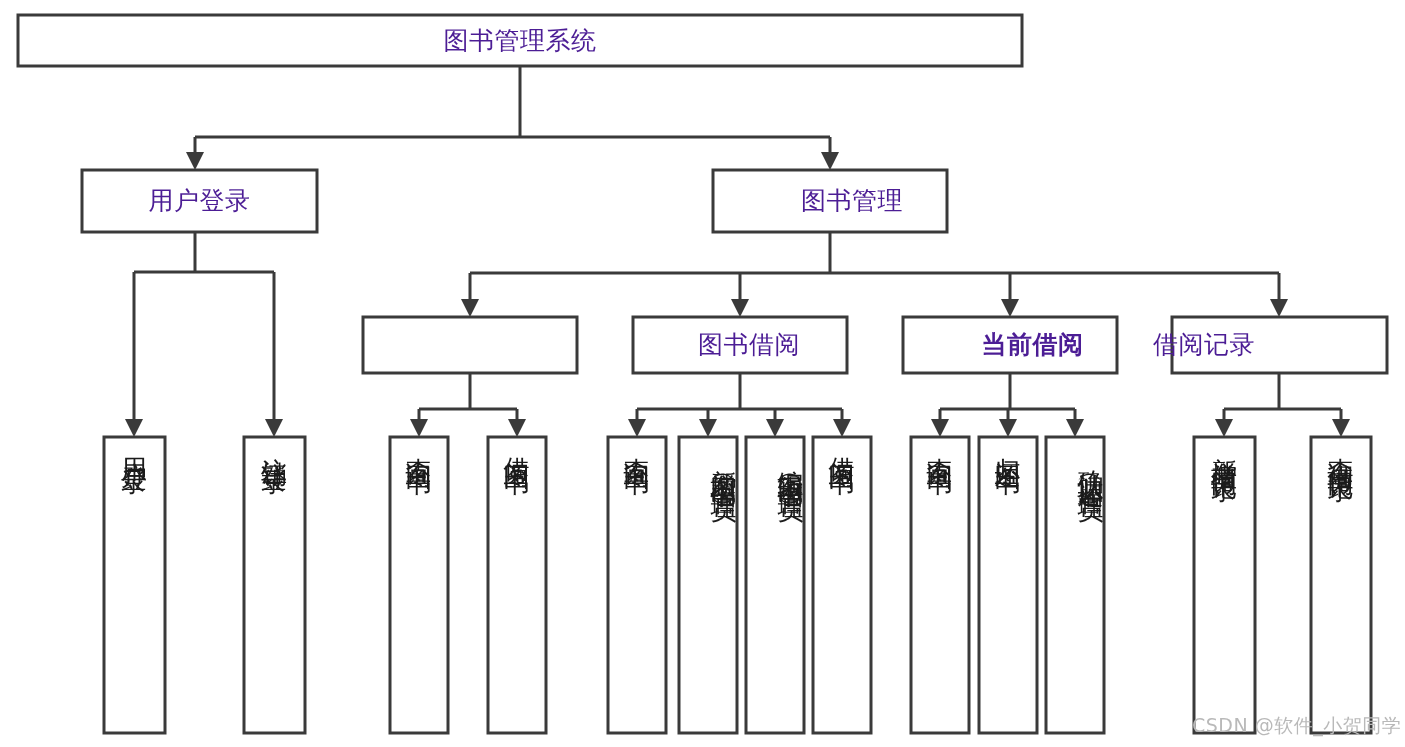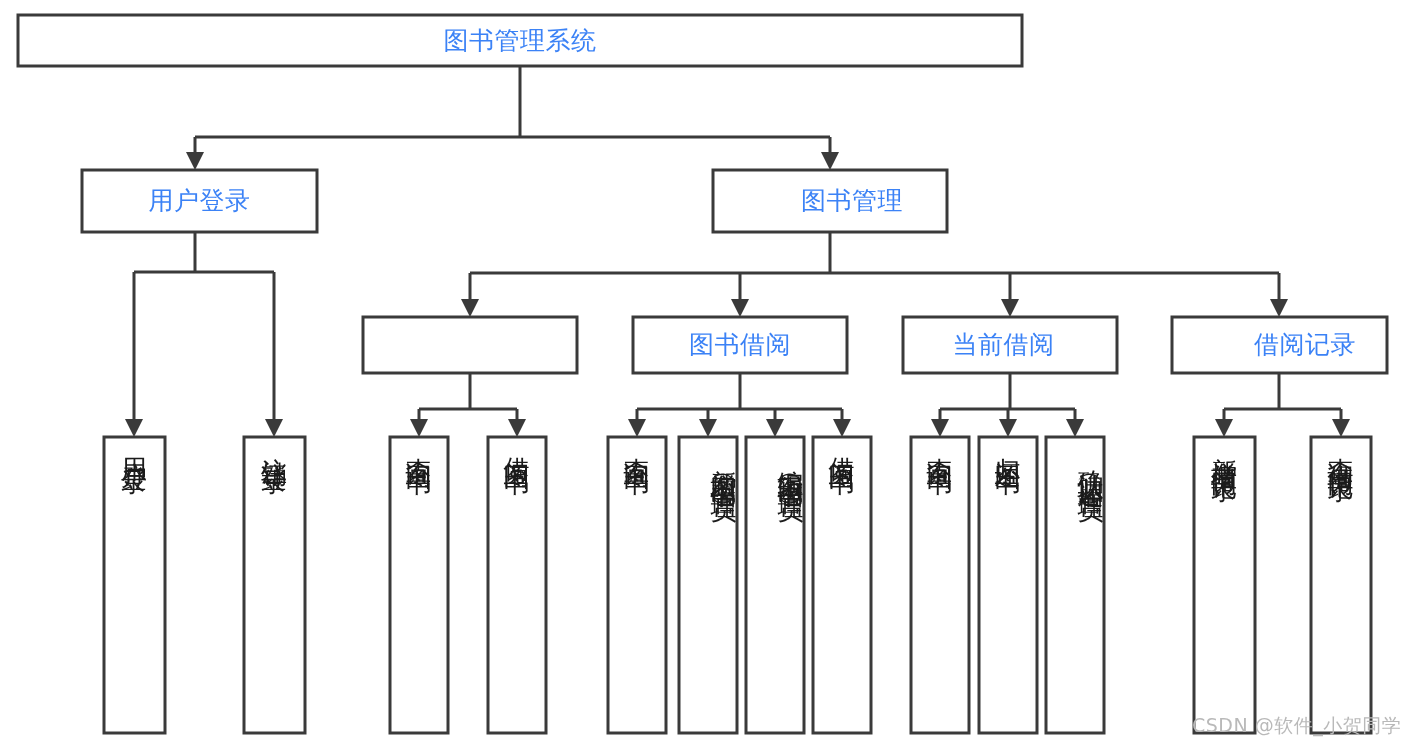--- a/index.html
+++ b/index.html
@@ -36,21 +36,21 @@
   }
   .arrow-head {
     fill: #3a3a3a;
     stroke: none;
   }
   .node-label-h {
     position: absolute;
     display: flex;
     align-items: center;
     justify-content: center;
-    color: #3b82f6;
+    color: #4c1d95;
     font-size: 25px;
     line-height: 1.2;
     letter-spacing: 0.5px;
     white-space: nowrap;
     pointer-events: none;
   }
   .node-label-v {
     position: absolute;
     display: flex;
     align-items: center;
@@ -141,25 +141,25 @@
 
   </svg>
 
   <div class="node-label-h" style="left:18px; top:15px; width:1004px; height:51px;">图书管理系统</div>
 
   <div class="node-label-h" style="left:82px; top:170px; width:235px; height:62px;">用户登录</div>
 
   <div class="node-label-h" style="left:713px; top:170px; width:234px; height:62px;padding-left:22px;">图书管理</div>
 
 
-  <div class="node-label-h" style="left:633px; top:317px; width:214px; height:56px;">图书借阅</div>
+  <div class="node-label-h" style="left:633px; top:317px; width:214px; height:56px;padding-left:9px;">图书借阅</div>
 
-  <div class="node-label-h" style="left:903px; top:317px; width:201px; height:56px;">当前借阅</div>
+  <div class="node-label-h" style="left:932px; top:317px; width:201px; height:56px;font-weight:bold;">当前借阅</div>
 
-  <div class="node-label-h" style="left:1208px; top:317px; width:194px; height:56px;">借阅记录</div>
+  <div class="node-label-h" style="left:1107px; top:317px; width:194px; height:56px;">借阅记录</div>
 
   <div class="node-label-v" style="left:104px; top:437px; width:61px; height:296px;">用户登录</div>
 
   <div class="node-label-v" style="left:244px; top:437px; width:61px; height:296px;">注销登录</div>
 
   <div class="node-label-v" style="left:390px; top:437px; width:58px; height:296px;">查询图书</div>
 
   <div class="node-label-v" style="left:488px; top:437px; width:58px; height:296px;">借阅图书</div>
 
   <div class="node-label-v" style="left:608px; top:437px; width:58px; height:296px;">查询图书</div>

